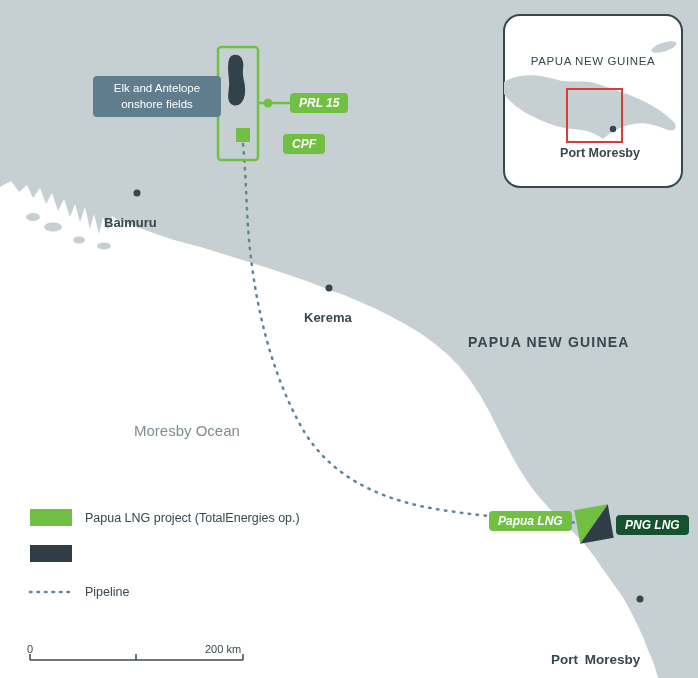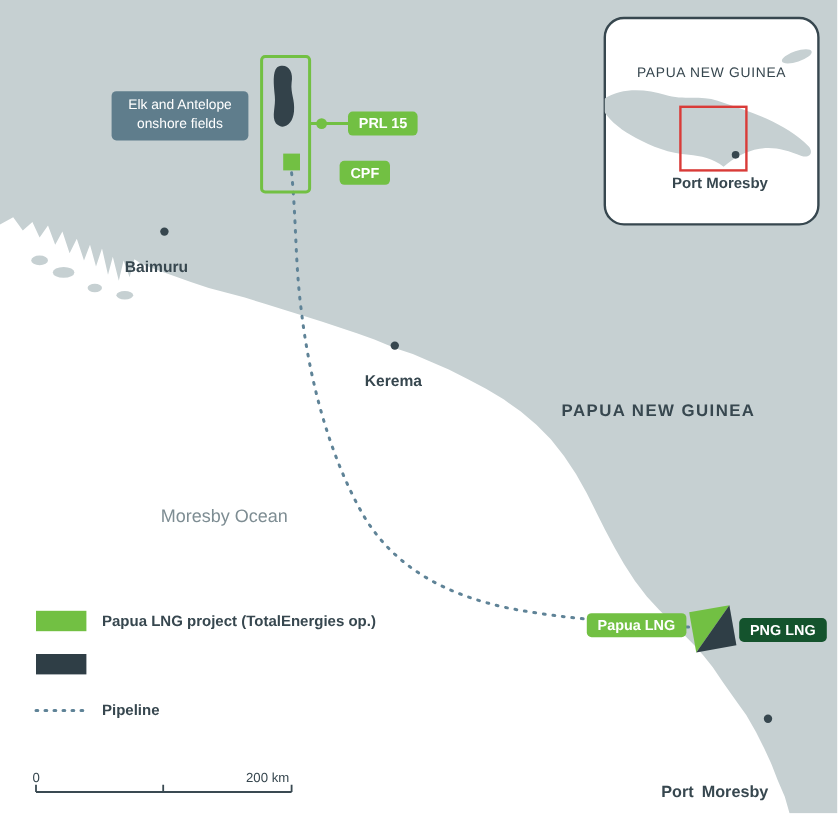--- a/index.html
+++ b/index.html
@@ -7,38 +7,38 @@
     position:relative;width:698px;height:678px;overflow:hidden;background:#ffffff;
     font-family:"Liberation Sans",sans-serif;color:#37474f;
   }
   .map-svg{position:absolute;left:0;top:0;width:698px;height:678px;display:block;}
   .label{position:absolute;white-space:nowrap;margin-top:48px;}
   .town{font-size:13px;font-weight:bold;color:#37474f;}
   .country{font-size:14px;font-weight:bold;letter-spacing:1.2px;color:#37474f;}
   .ocean{font-size:15px;color:#7e8d93;}
   .badge{
     position:absolute;color:#fff;font-weight:bold;font-size:12px;
-    padding:3px 9px;border-radius:4px;white-space:nowrap;line-height:1.2;
+    padding:3px 9px;border-radius:4px;white-space:nowrap;line-height:1.2;font-style:italic;
   }
   .badge.green{background:#72c043;}
   .badge.dark{background:#14532d;}
   .fields-box{
-    position:absolute;left:93px;top:76px;width:114px;box-sizing:border-box;
+    position:absolute;left:93px;top:76px;width:128px;box-sizing:border-box;
     background:#5f7d8c;color:#fff;font-size:11.5px;line-height:1.35;
     text-align:center;padding:5px 6px;border-radius:4px;
   }
   .inset-title{
     position:absolute;left:505px;top:55px;width:176px;text-align:center;
     font-size:11.5px;letter-spacing:0.6px;color:#37474f;
   }
   .inset-city{
     position:absolute;left:515px;top:146px;width:170px;text-align:center;
     font-size:12.5px;font-weight:bold;color:#37474f;
   }
-  .legend-label{position:absolute;left:85px;font-size:12.5px;color:#37474f;font-weight:bold;}
+  .legend-label{position:absolute;left:85px;font-size:12.5px;color:#37474f;}
   .scale-label{position:absolute;font-size:11px;color:#37474f;}
   .port-main{font-size:13.5px;word-spacing:3px;}
 </style>
 </head>
 <body>
 
 <div class="stage">
 
   <svg class="map-svg" viewBox="0 0 698 678">
 

